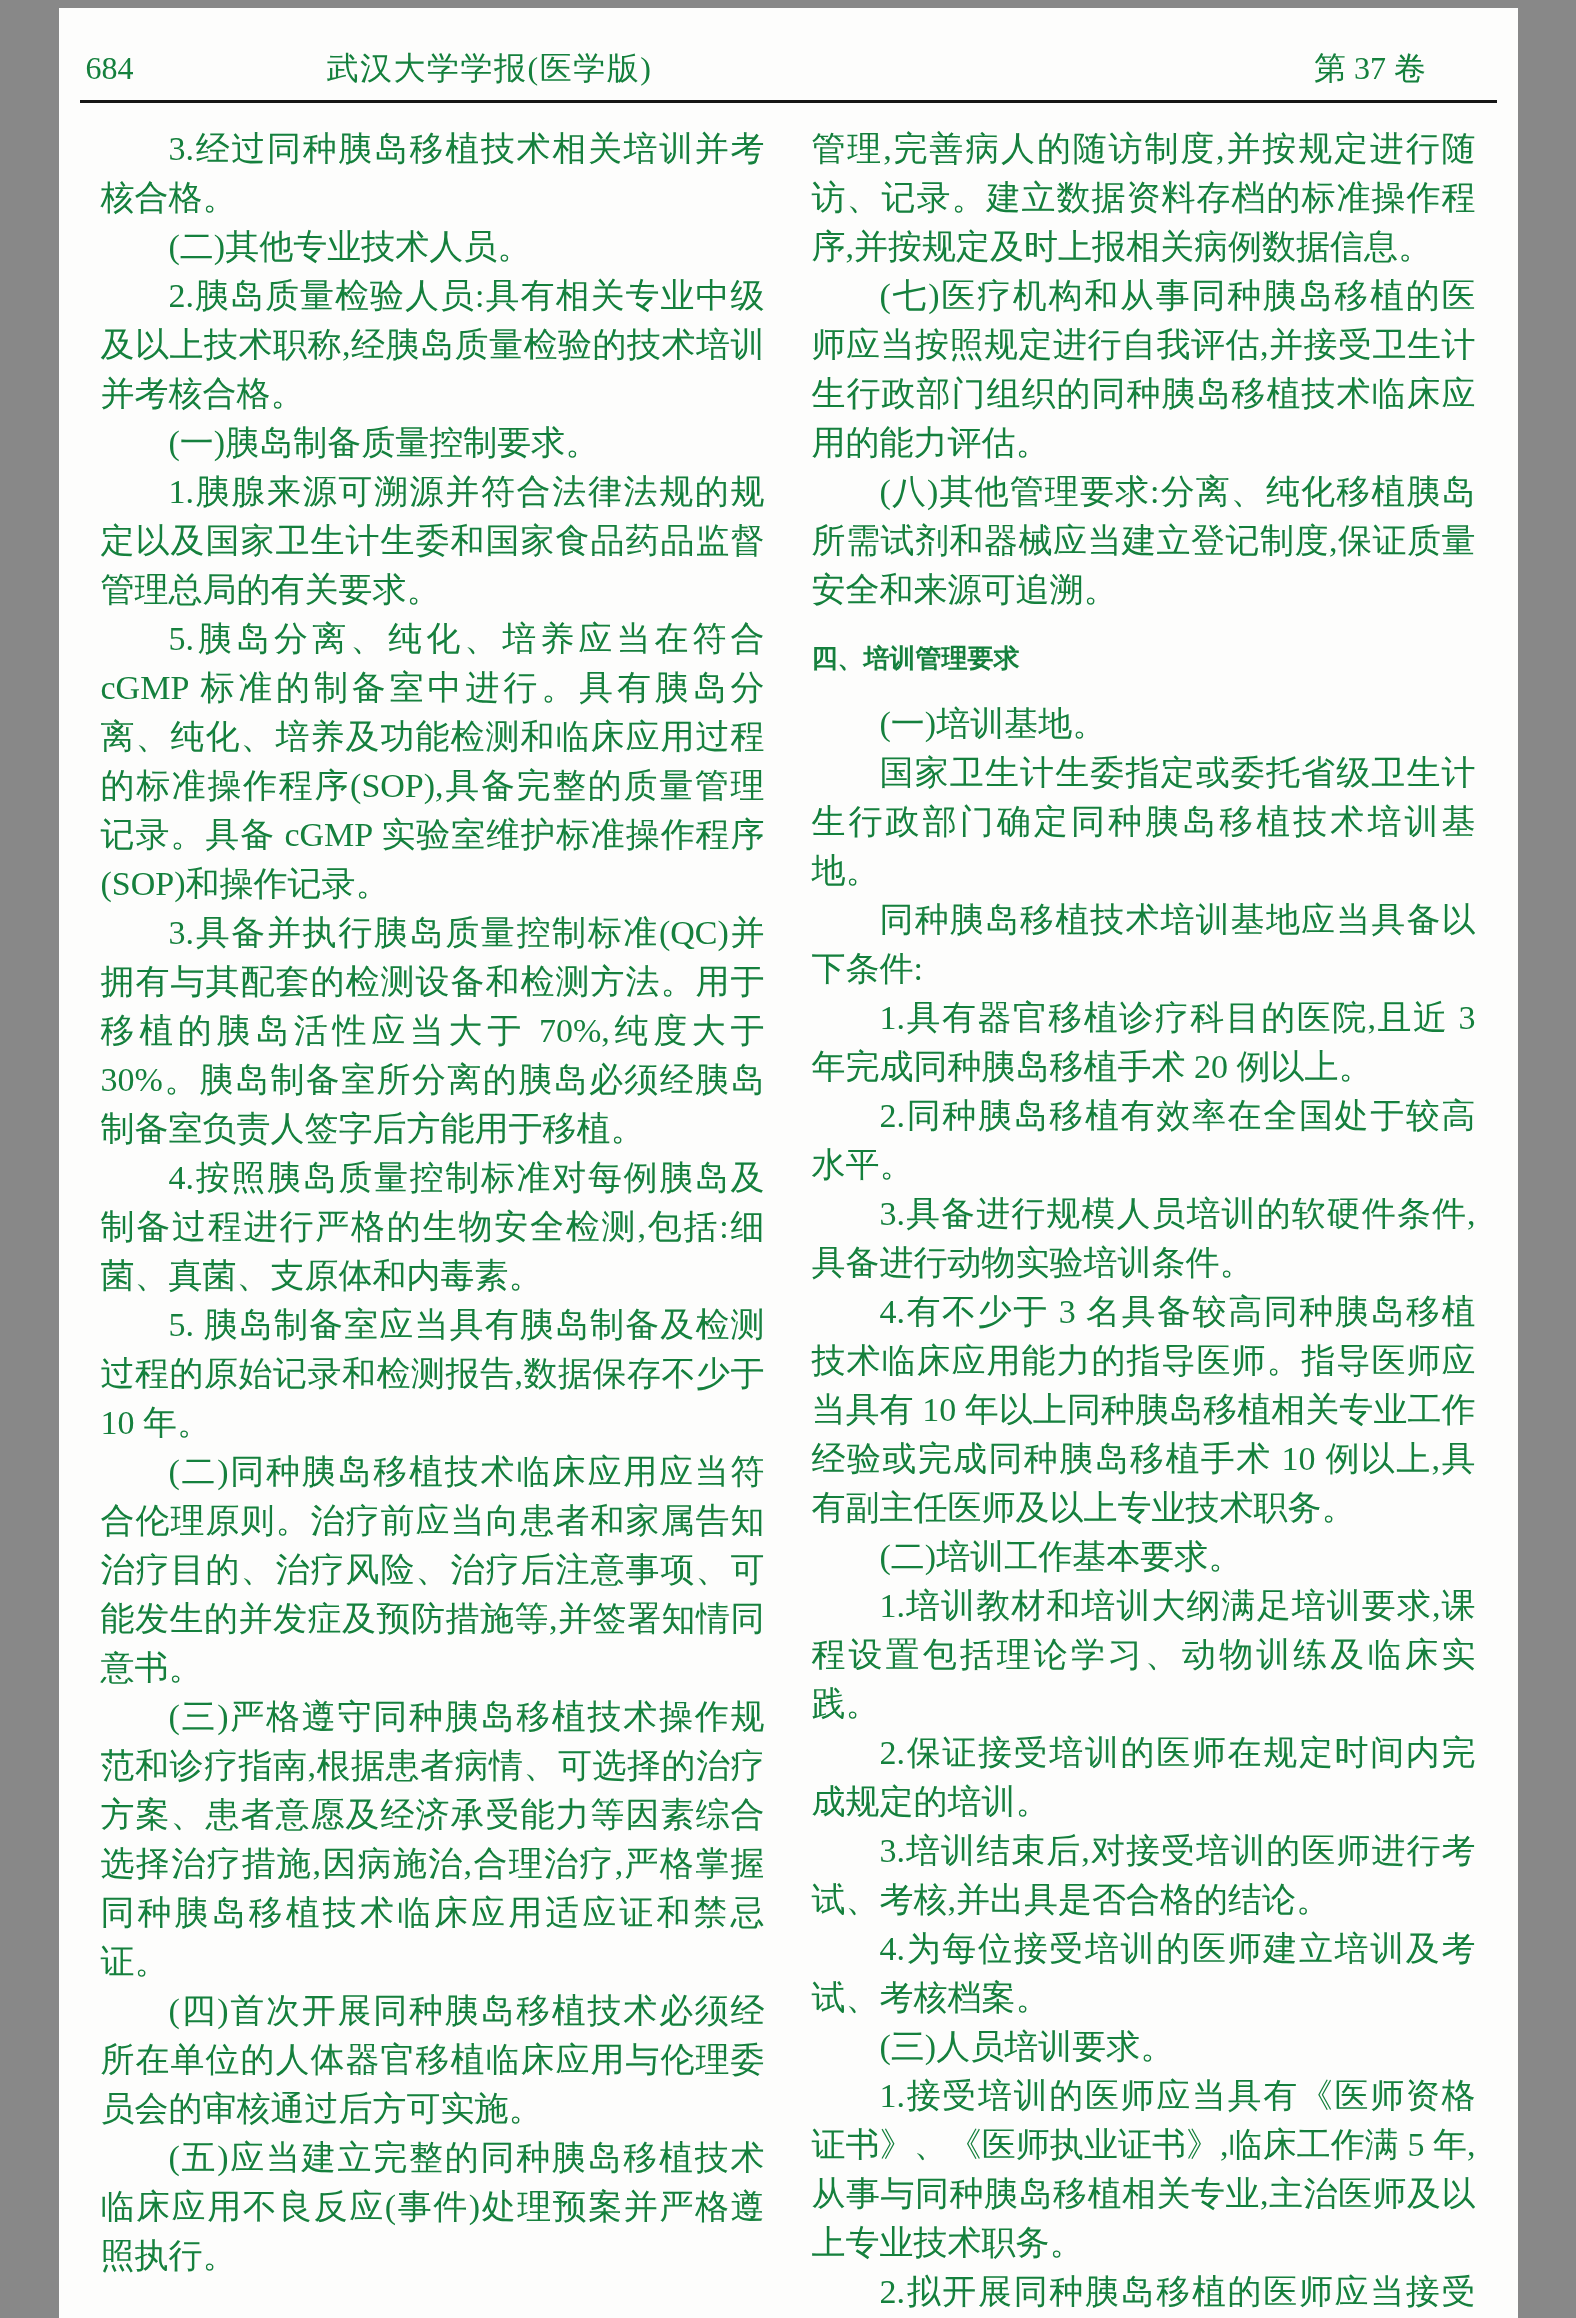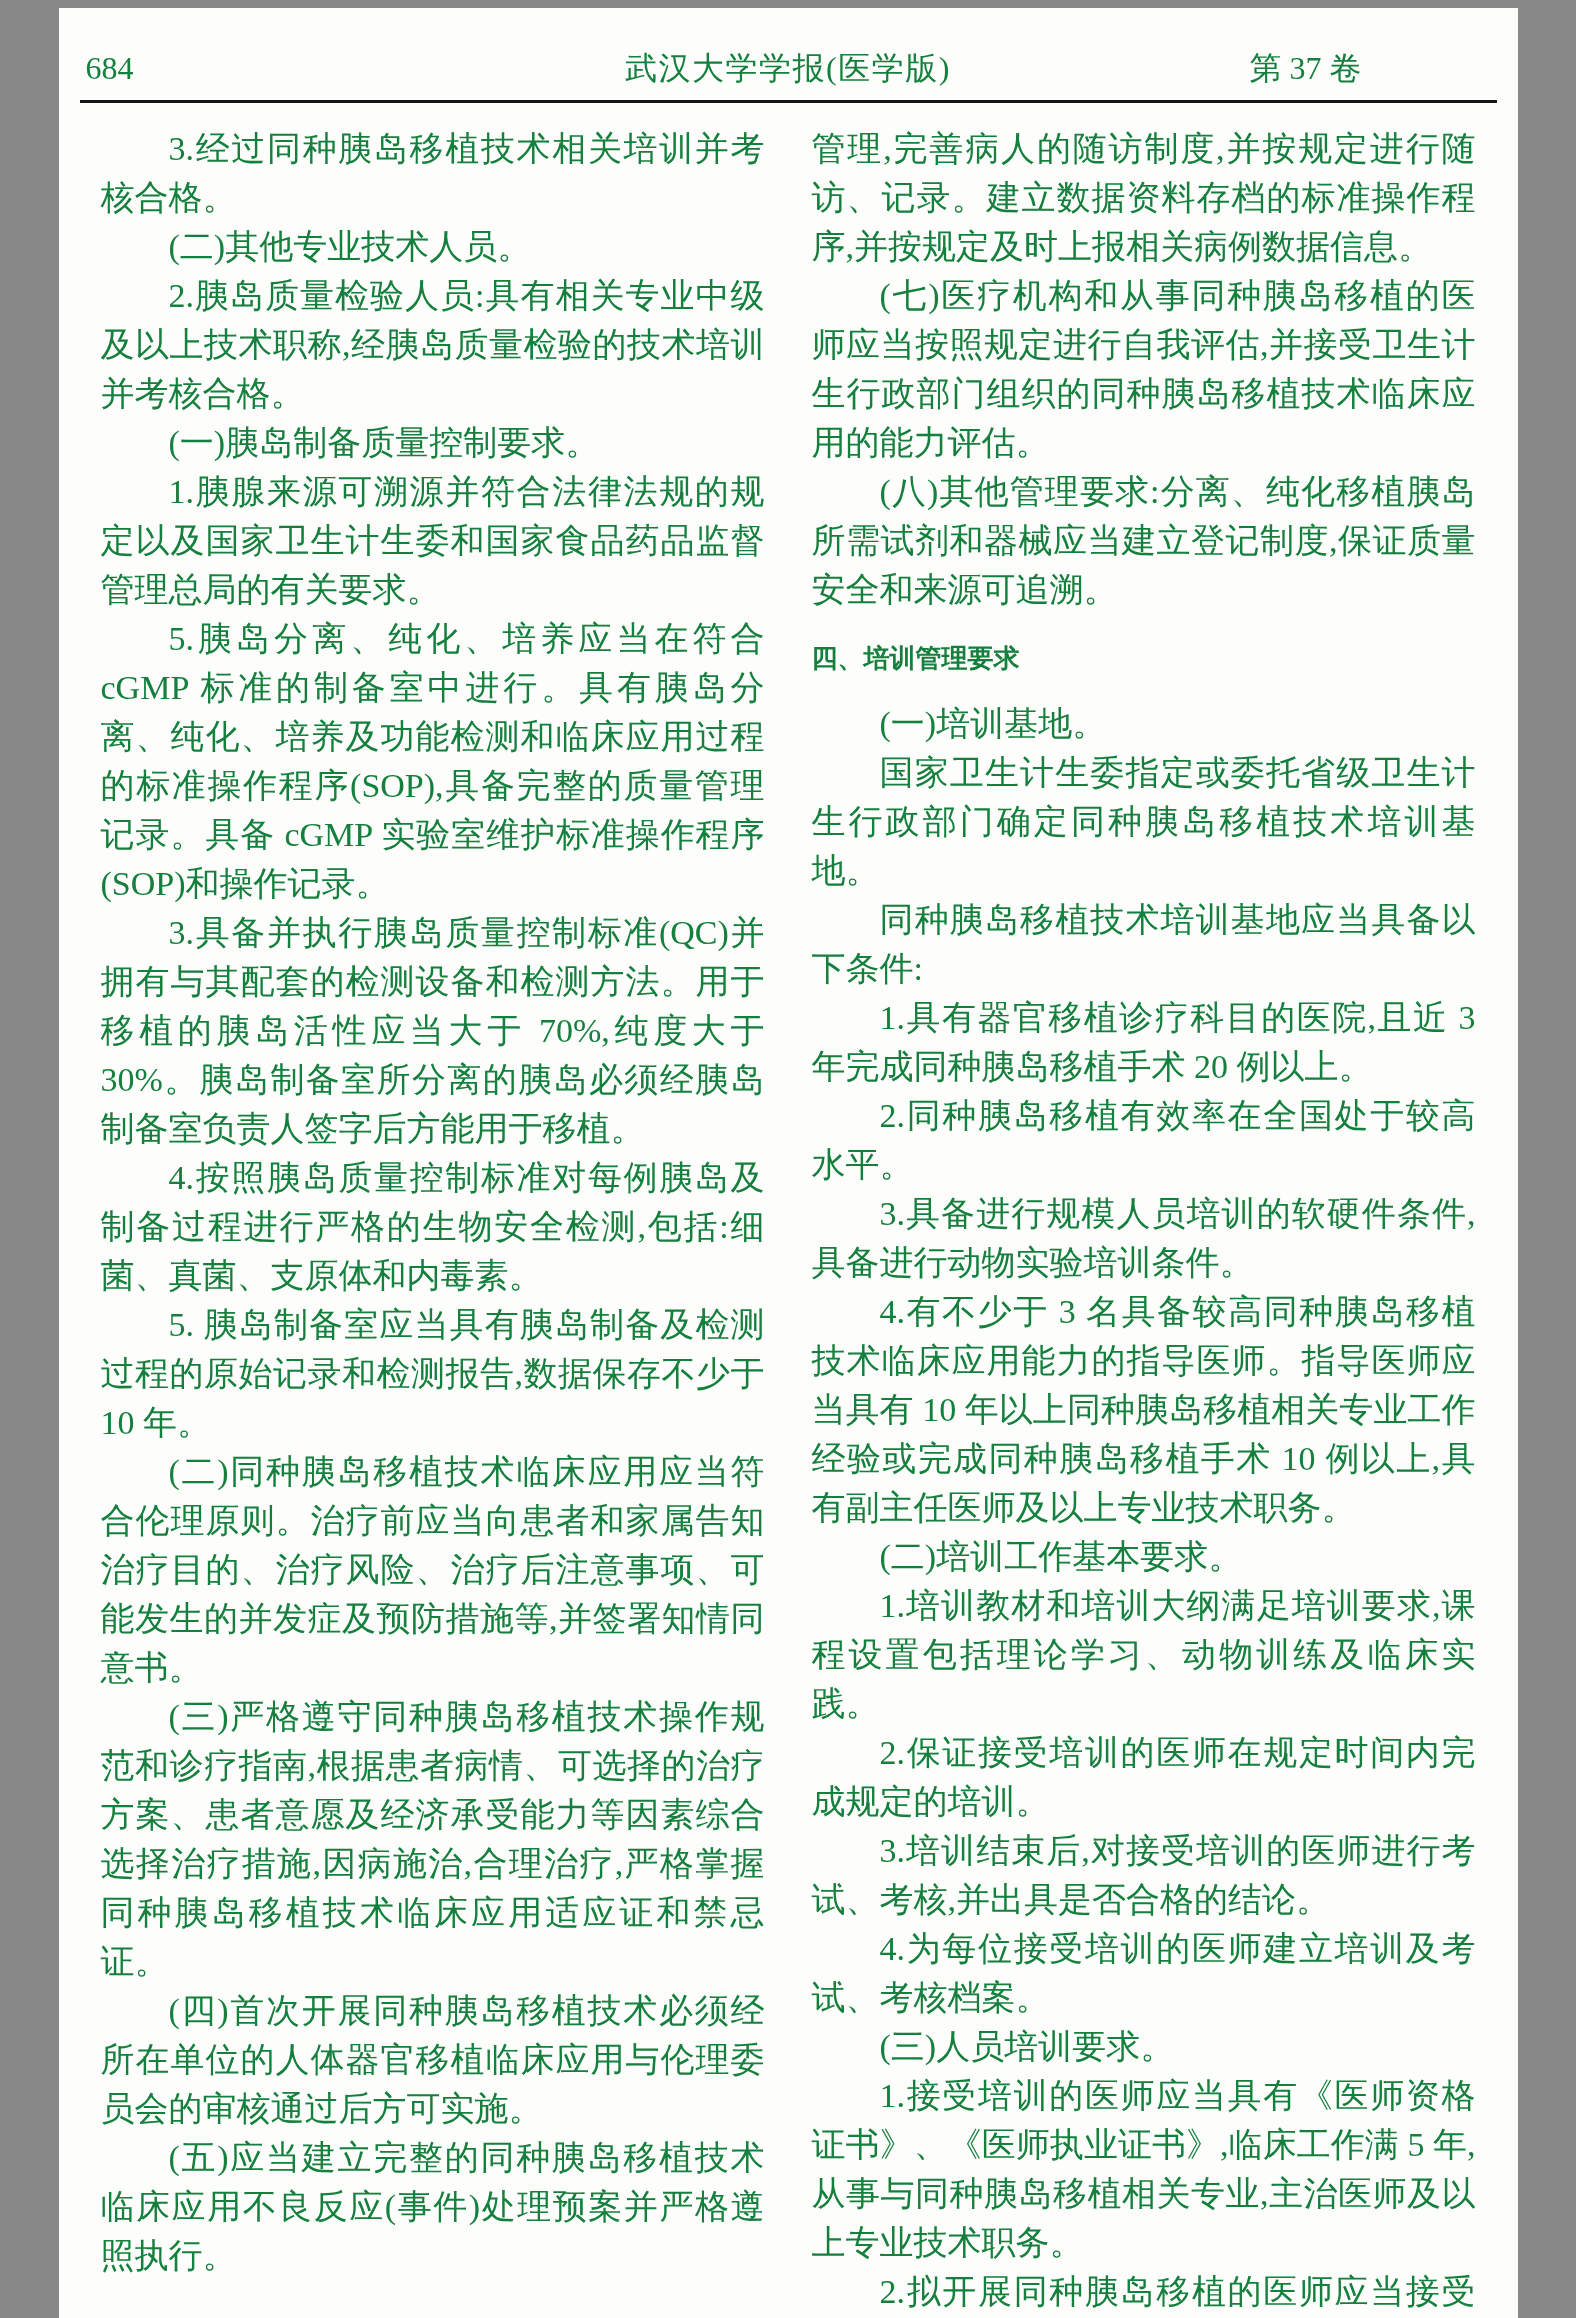--- a/index.html
+++ b/index.html
@@ -24,26 +24,26 @@
     padding: 42px 27px 0 27px;
     font-size: 32px;
     line-height: 36px;
   }
   .running-head .page-number {
     width: 241px;
     text-align: left;
   }
   .running-head .journal-title {
     flex: 1;
-    text-align: center;
+    text-align: left;
     letter-spacing: 1.5px;
   }
   .running-head .volume-label {
     width: 241px;
-    text-align: left;
+    text-align: center;
   }
   .head-rule {
     height: 0;
     border-top: 3.8px solid #161616;
     margin: 13.6px 21px 0 21px;
   }
   .body-columns {
     display: flex;
     gap: 47px;
     padding: 21px 42px 0 42px;

